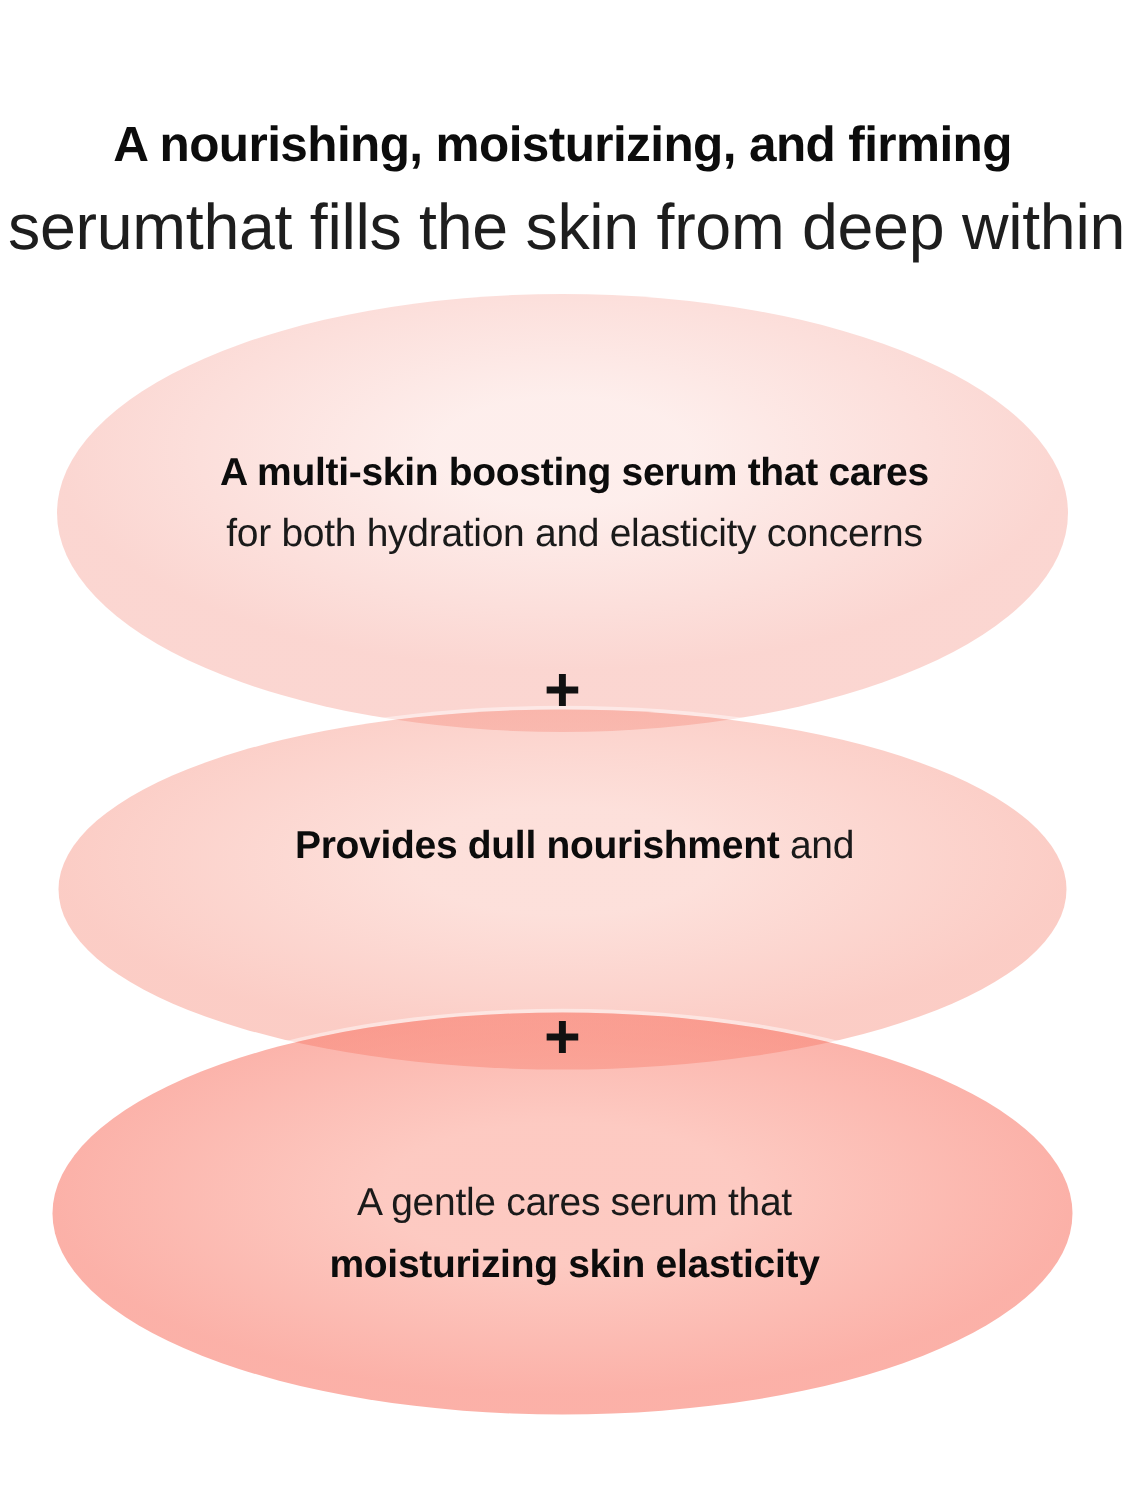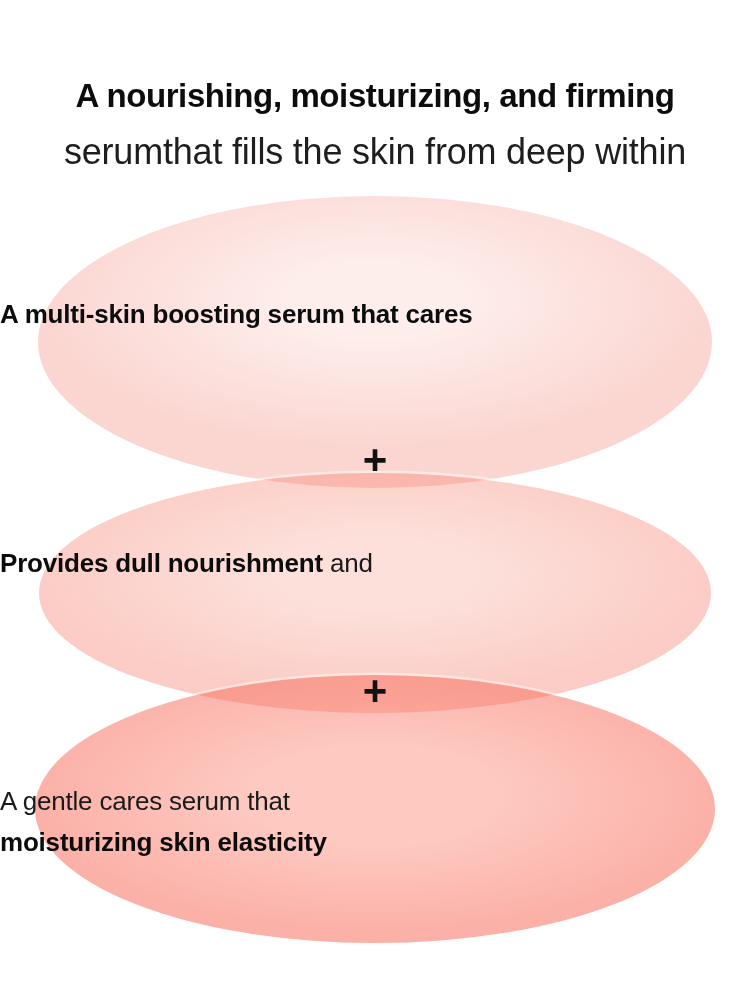--- a/index.html
+++ b/index.html
@@ -27,25 +27,26 @@
   }
   .headline .hl-bold {
     font-size: 33px;
     font-weight: 700;
     letter-spacing: -0.4px;
     line-height: 40px;
     color: #0c0c0c;
   }
   .headline .hl-regular {
     margin-top: 16px;
-    font-size: 36px;
+    font-size: 43px;
     font-weight: 400;
     letter-spacing: -0.2px;
     line-height: 40px;
     color: #1e1e1e;
+    text-align: right;
   }
 
   
   .ellipse {
     position: absolute;
     border-radius: 50%;
     box-shadow: 0 0 0 2.5px rgba(255,255,255,0.45);
   }
   .e1 {
     left: 38px; top: 196px; width: 674px; height: 292px;
@@ -66,25 +67,27 @@
     background: radial-gradient(50% 50% at 50% 45%,
                 rgba(250,122,102,0.40) 35%,
                 rgba(248,105,88,0.52) 100%);
     z-index: 1;
   }
 
   
   .bubble-text {
     position: absolute;
     left: 0; right: 0;
+    text-align: center;
     z-index: 2;
     font-size: 26px;
     line-height: 41px;
     letter-spacing: -0.2px;
     color: #1a1a1a;
+    padding-left: 16px;
   }
   .bubble-text .bold {
     font-weight: 700;
     color: #0c0c0c;
   }
   .bt1 { top: 294px; }
   .bt2 { top: 543px; }
   .bt3 { top: 781px; }
 
   
@@ -110,20 +113,21 @@
     <div class="hl-bold">A nourishing, moisturizing, and firming</div>
     <div class="hl-regular">serumthat fills the skin from deep within</div>
   </div>
 
   <div class="ellipse e1"></div>
   <div class="ellipse e2"></div>
   <div class="ellipse e3"></div>
 
   <div class="bubble-text bt1">
     <div class="line"><span class="bold">A multi-skin boosting serum that cares</span></div>
+    <div class="line"><span>for both hydration and elasticity concerns</span></div>
   </div>
 
   <div class="plus plus1">+</div>
 
   <div class="bubble-text bt2">
     <div class="line"><span class="bold">Provides dull nourishment</span><span> and</span></div>
   </div>
 
   <div class="plus plus2">+</div>
 

